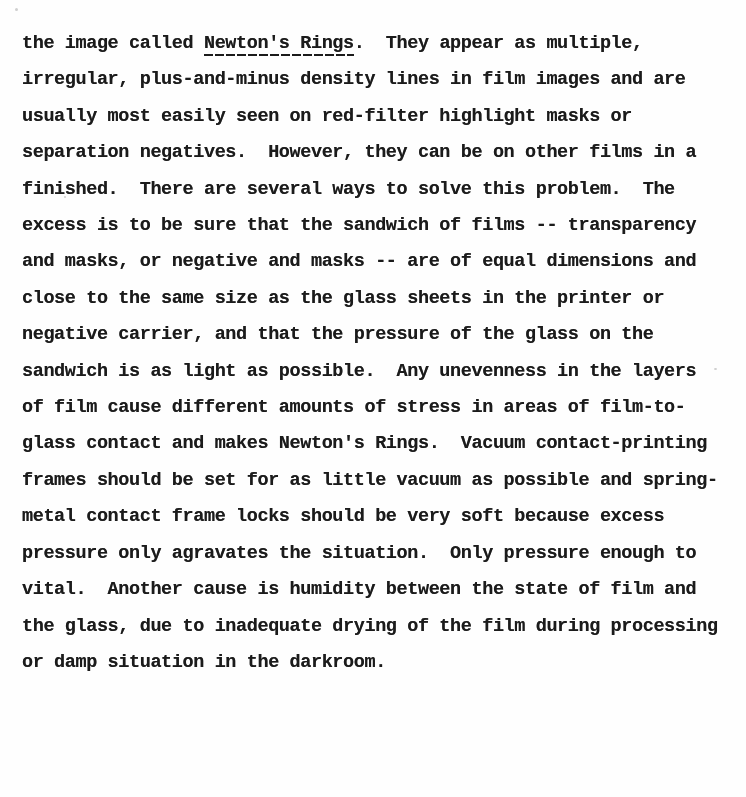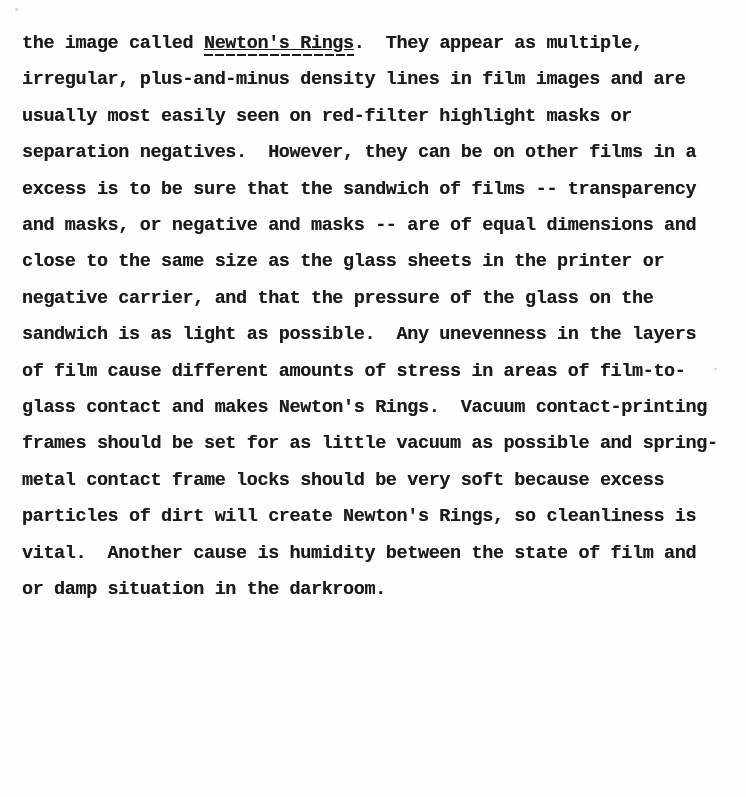--- a/index.html
+++ b/index.html
@@ -26,21 +26,20 @@
     color: #1b1b1b;
     letter-spacing: -0.4px;
     text-shadow: 0 0 0.6px rgba(20,20,20,0.6);
   }
   .underlined {
     background-image: repeating-linear-gradient(90deg, #1b1b1b 0 9px, rgba(0,0,0,0) 9px 11px);
     background-repeat: repeat-x;
     background-position: 0 calc(100% - 3px);
     background-size: 100% 2px;
     padding-bottom: 5px;
-    text-decoration: underline;
   }
   .speck {
     position: absolute;
     background: rgba(120,120,120,0.35);
     border-radius: 50%;
   }
   .speck-1 { left: 15px; top: 8px;  width: 3px; height: 3px; }
   .speck-2 { left: 64px; top: 196px; width: 2px; height: 2px; }
   .speck-3 { left: 714px; top: 368px; width: 3px; height: 2px; }
 </style>
@@ -49,26 +48,28 @@
 
 <div class="page">
   <span class="speck speck-1"></span>
   <span class="speck speck-2"></span>
   <span class="speck speck-3"></span>
   <div class="body-text" id="text-container">
       <div class="line"><span>the image called </span><span class="underlined">Newton's Rings</span><span>.  They appear as multiple,</span></div>
       <div class="line"><span>irregular, plus-and-minus density lines in film images and are</span></div>
       <div class="line"><span>usually most easily seen on red-filter highlight masks or</span></div>
       <div class="line"><span>separation negatives.  However, they can be on other films in a</span></div>
+      <div class="line"><span>finished.  There are several ways to solve this problem.  The</span></div>
       <div class="line"><span>excess is to be sure that the sandwich of films -- transparency</span></div>
       <div class="line"><span>and masks, or negative and masks -- are of equal dimensions and</span></div>
       <div class="line"><span>close to the same size as the glass sheets in the printer or</span></div>
       <div class="line"><span>negative carrier, and that the pressure of the glass on the</span></div>
       <div class="line"><span>sandwich is as light as possible.  Any unevenness in the layers</span></div>
       <div class="line"><span>of film cause different amounts of stress in areas of film-to-</span></div>
       <div class="line"><span>glass contact and makes Newton's Rings.  Vacuum contact-printing</span></div>
       <div class="line"><span>frames should be set for as little vacuum as possible and spring-</span></div>
       <div class="line"><span>metal contact frame locks should be very soft because excess</span></div>
-      <div class="line"><span>particles of dirt will create Newton's Rings, so cleanliness is</span></div>
+      <div class="line"><span>pressure only agravates the situation.  Only pressure enough to</span></div>
       <div class="line"><span>vital.  Another cause is humidity between the state of film and</span></div>
+      <div class="line"><span>the glass, due to inadequate drying of the film during processing</span></div>
       <div class="line"><span>or damp situation in the darkroom.</span></div>
     </div>
 </div>
 
 </body></html>

